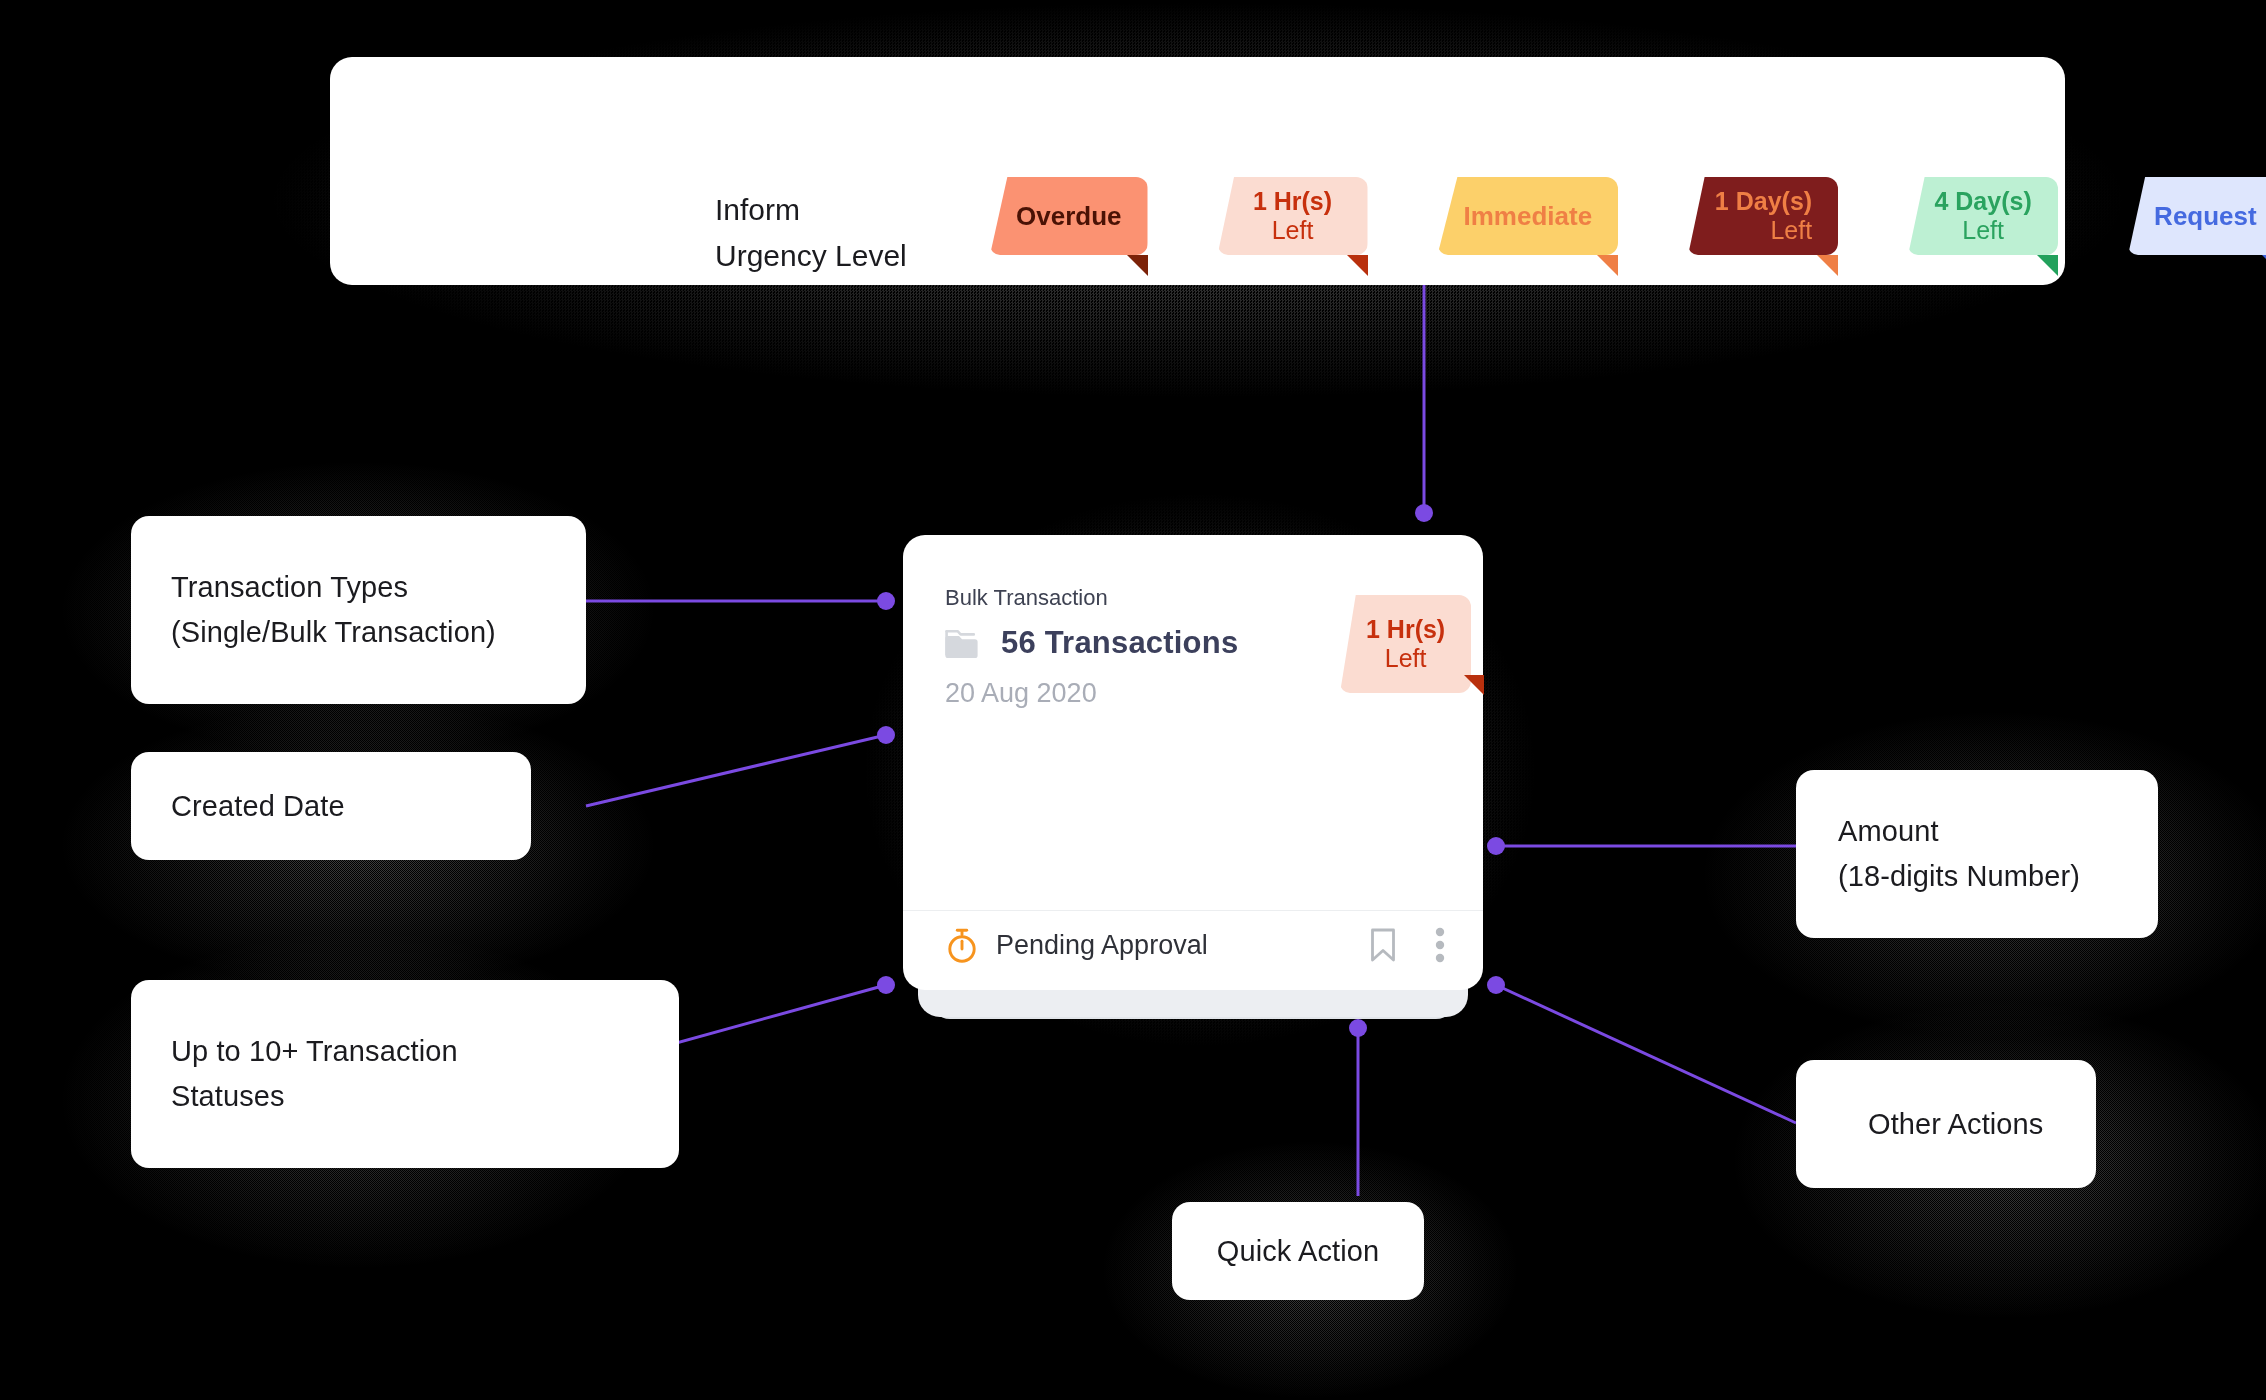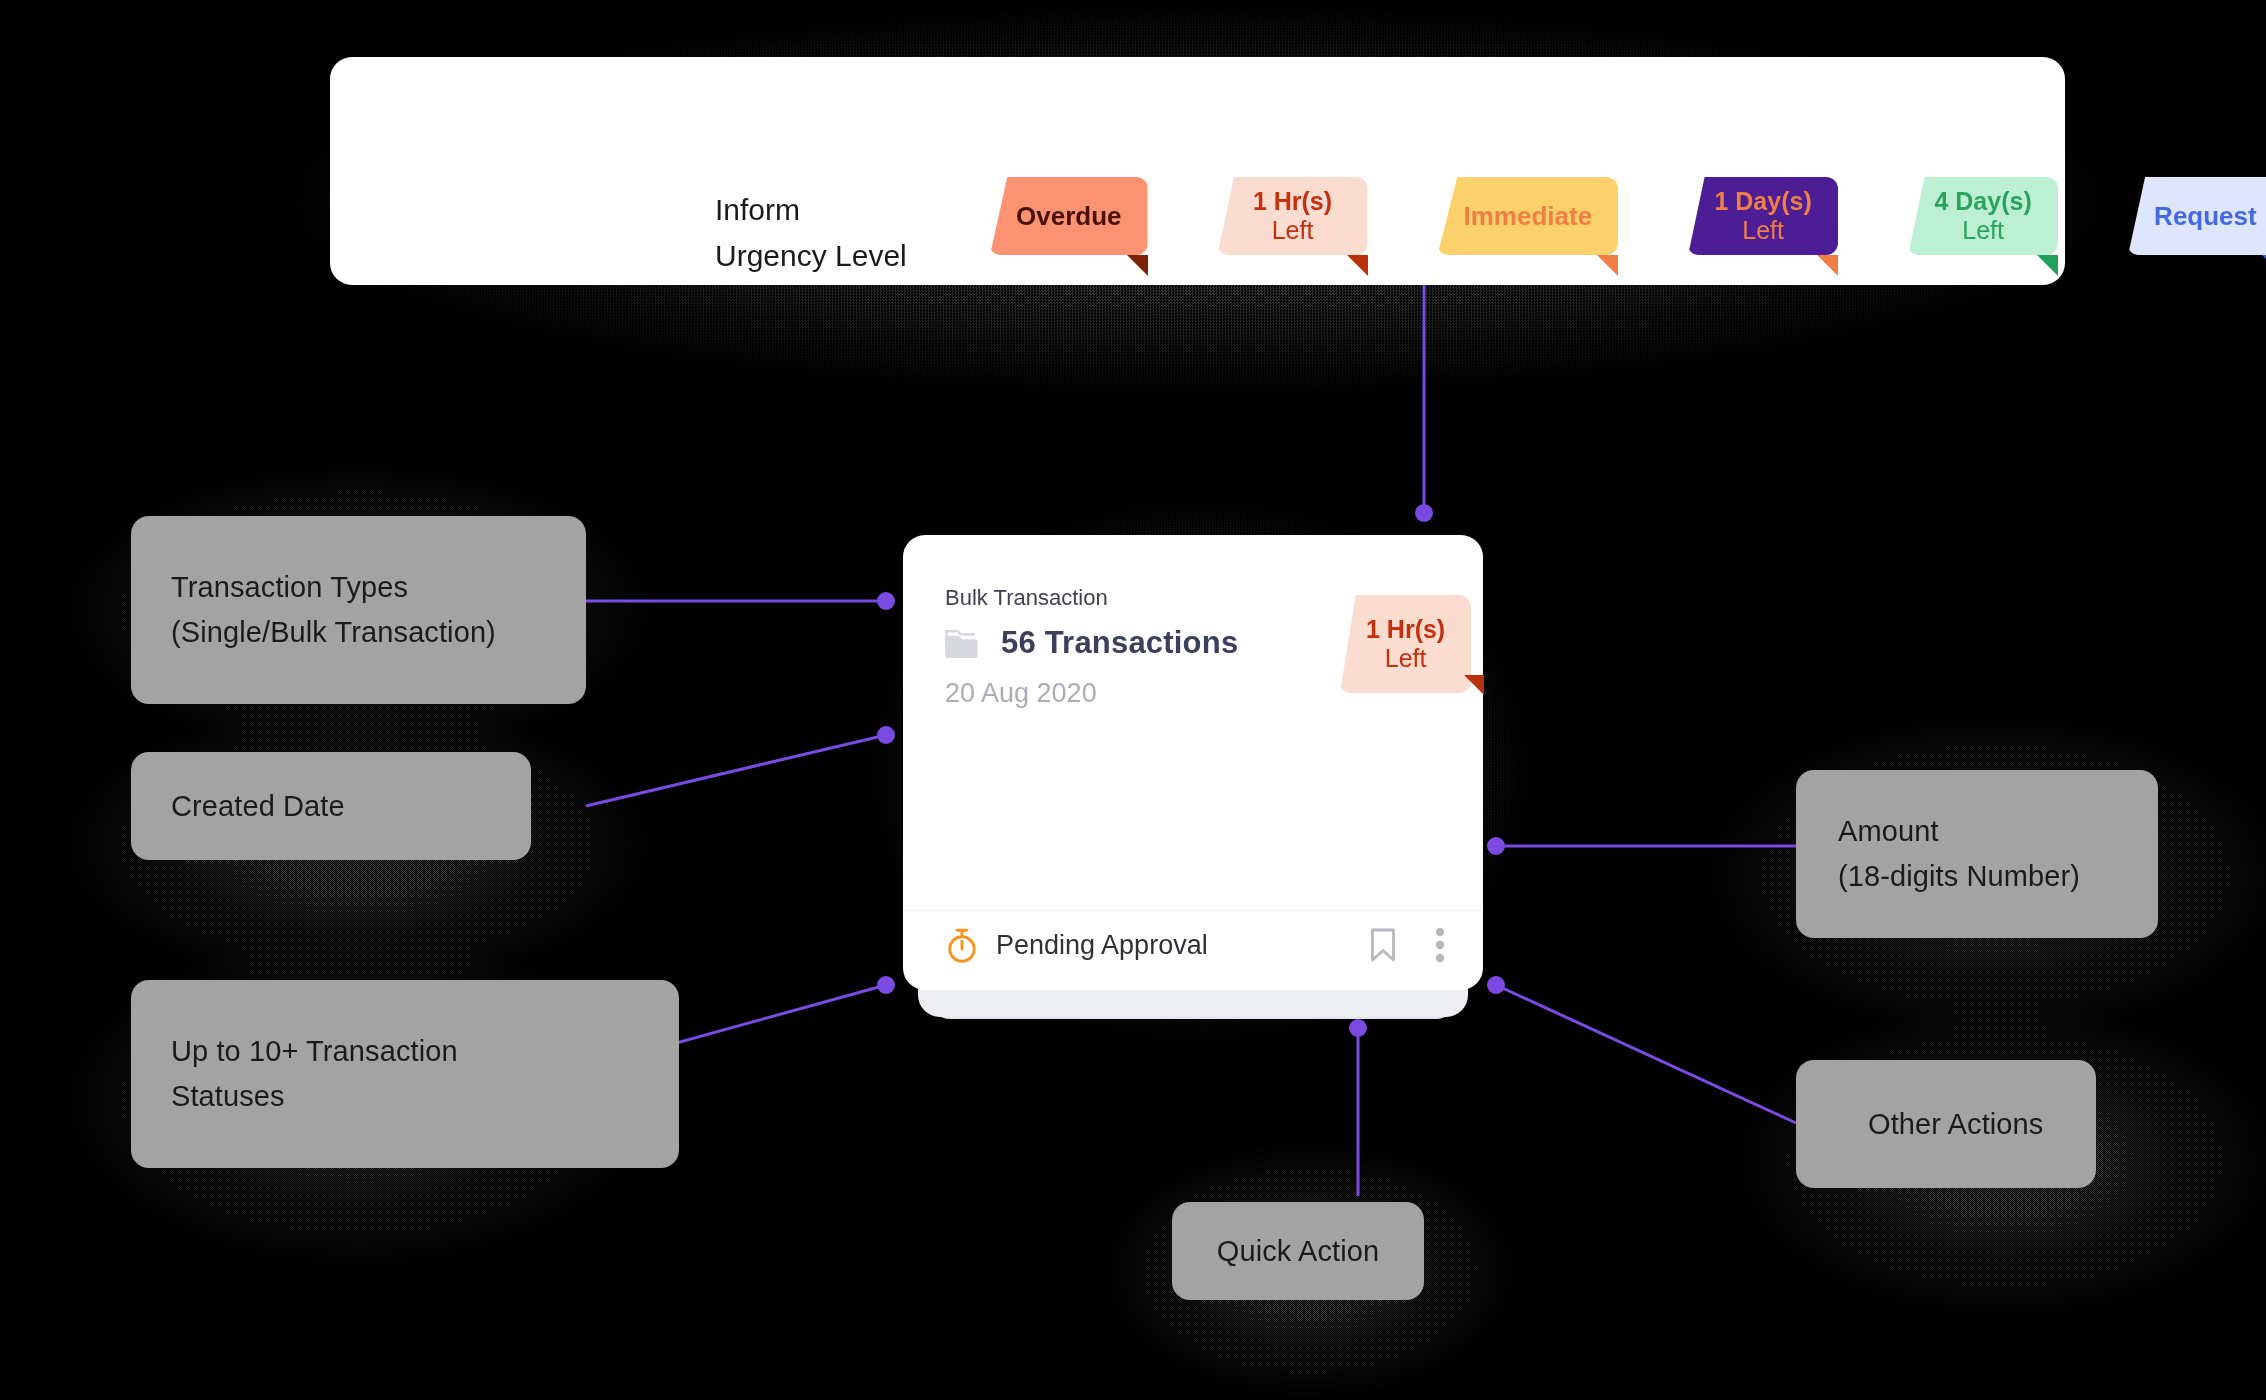--- a/index.html
+++ b/index.html
@@ -23,21 +23,21 @@
     mask-image:
       repeating-conic-gradient(#000 0% 25%, transparent 0% 50%);
     mask-size:3px 3px;
   }
   .halo.b{
     -webkit-mask-size:2px 2px;mask-size:2px 2px;opacity:.8;
   }
 
   
   .card{
-    position:absolute;background:#a3a3a3;border-radius:18px;
+    position:absolute;background:#ffffff;border-radius:18px;
     display:flex;align-items:center;
   }
   .card .txt{
     color:#1b1b1f;font-size:29px;line-height:1.55;letter-spacing:.1px;
     padding:0 40px;font-weight:400;
   }
 
   
   #urgency-panel{
     position:absolute;left:330px;top:57px;width:1735px;height:228px;
@@ -176,21 +176,21 @@
       </div>
 
       <div class="badge-wrap">
         <div class="badge" style="background:#fcd06a;color:#ef7f45;">
           <span class="l1 solo">Immediate</span>
         </div>
         <span class="tail" style="border-top:21px solid #ef7f45;"></span>
       </div>
 
       <div class="badge-wrap">
-        <div class="badge" style="background:#4c1d95;color:#ef7f45;">
+        <div class="badge" style="background:#7f1d1d;color:#ef7f45;align-items:flex-end;">
           <span class="l1">1 Day(s)</span>
           <span class="l2">Left</span>
         </div>
         <span class="tail" style="border-top:21px solid #ef7f45;"></span>
       </div>
 
       <div class="badge-wrap">
         <div class="badge" style="background:#bdf0d3;color:#2aa35f;">
           <span class="l1">4 Day(s)</span>
           <span class="l2">Left</span>

